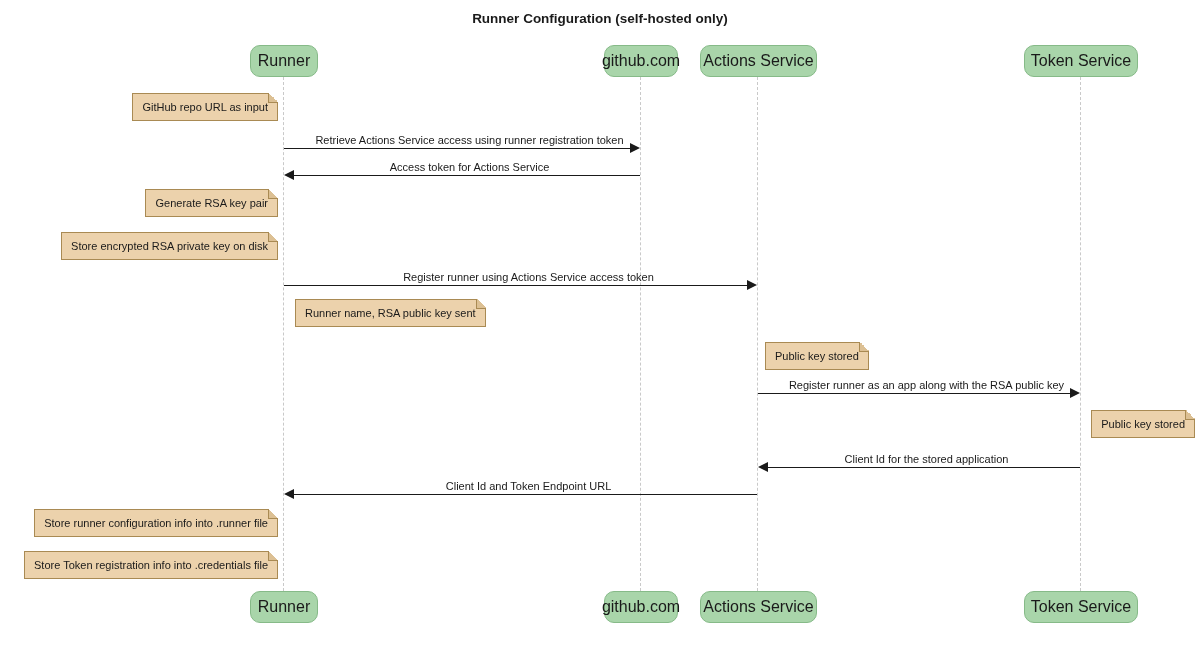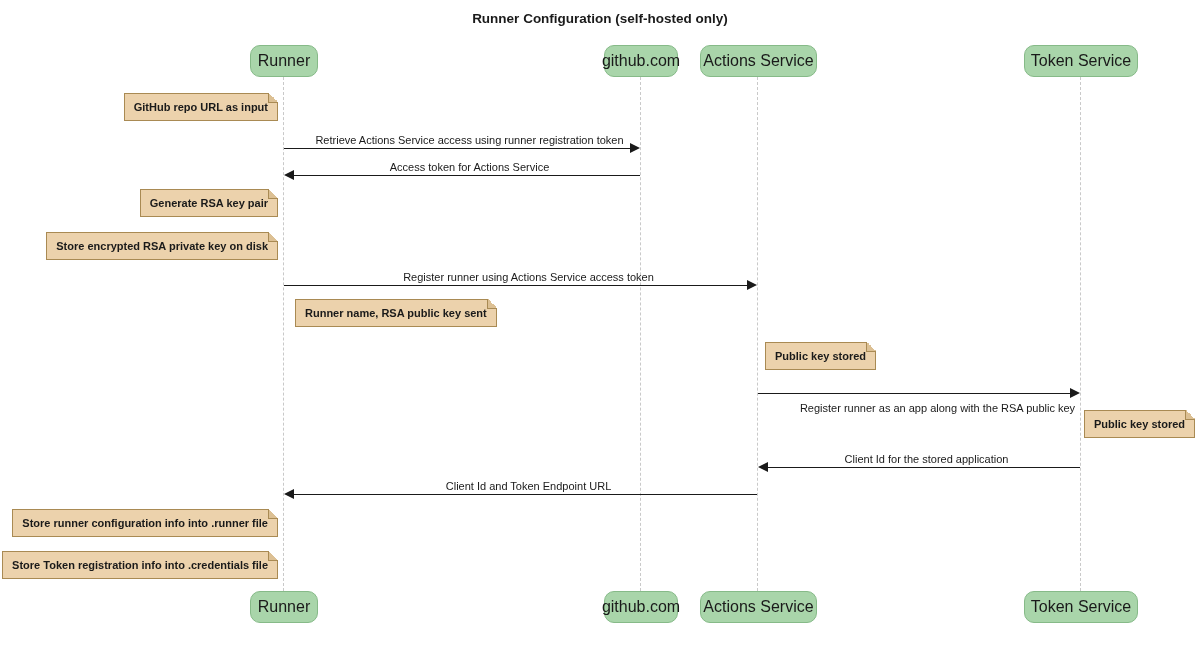--- a/index.html
+++ b/index.html
@@ -45,21 +45,20 @@
   }
   .arrow-left{
     position:absolute;width:0;height:0;
     border-top:5px solid transparent;border-bottom:5px solid transparent;
     border-right:10px solid var(--line);
   }
   .note{
     position:absolute;background:var(--note-fill);border:1px solid var(--note-border);
     font-size:11px;line-height:14px;padding:6px 9px;white-space:nowrap;
     box-sizing:border-box;
-    font-weight:bold;
   }
   .note .fold{
     position:absolute;top:-1px;right:-1px;width:9px;height:9px;
     background:linear-gradient(225deg,#ffffff 50%,var(--note-fold) 50%);
     border-left:1px solid var(--note-border);
     border-bottom:1px solid var(--note-border);
   }
 </style>
 </head>
 <body>
@@ -108,21 +107,21 @@
   <div class="note" style="left:295px;top:299px;">
     <span>Runner name, RSA public key sent</span>
     <span class="fold"></span>
   </div>
 
   <div class="note" style="left:765px;top:342px;">
     <span>Public key stored</span>
     <span class="fold"></span>
   </div>
 
-  <div class="msg-label" style="left:919px;top:402px;margin-left:11px;">Register runner as an app along with the RSA public key</div>
+  <div class="msg-label" style="left:919px;top:379px;">Register runner as an app along with the RSA public key</div>
   <div class="msg-line" style="left:758px;top:393px;width:313px;"></div>
   <div class="arrow-right" style="left:1070px;top:388px;"></div>
 
   <div class="note" style="right:5px;top:410px;">
     <span>Public key stored</span>
     <span class="fold"></span>
   </div>
 
   <div class="msg-label" style="left:919px;top:453px;">Client Id for the stored application</div>
   <div class="msg-line" style="left:767px;top:467px;width:313px;"></div>

